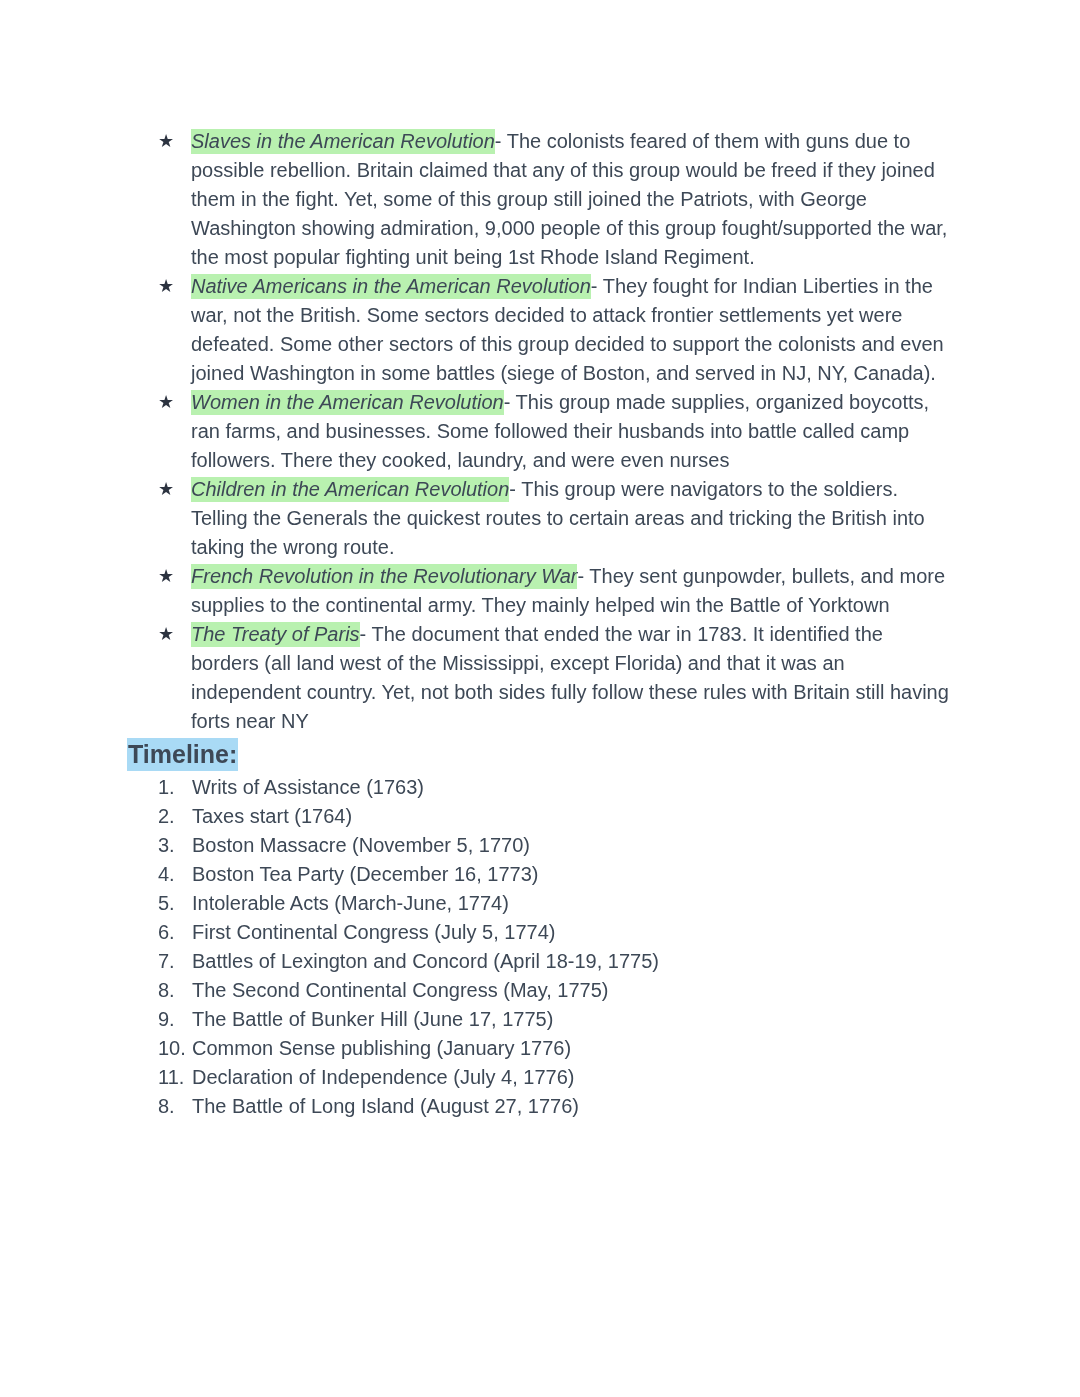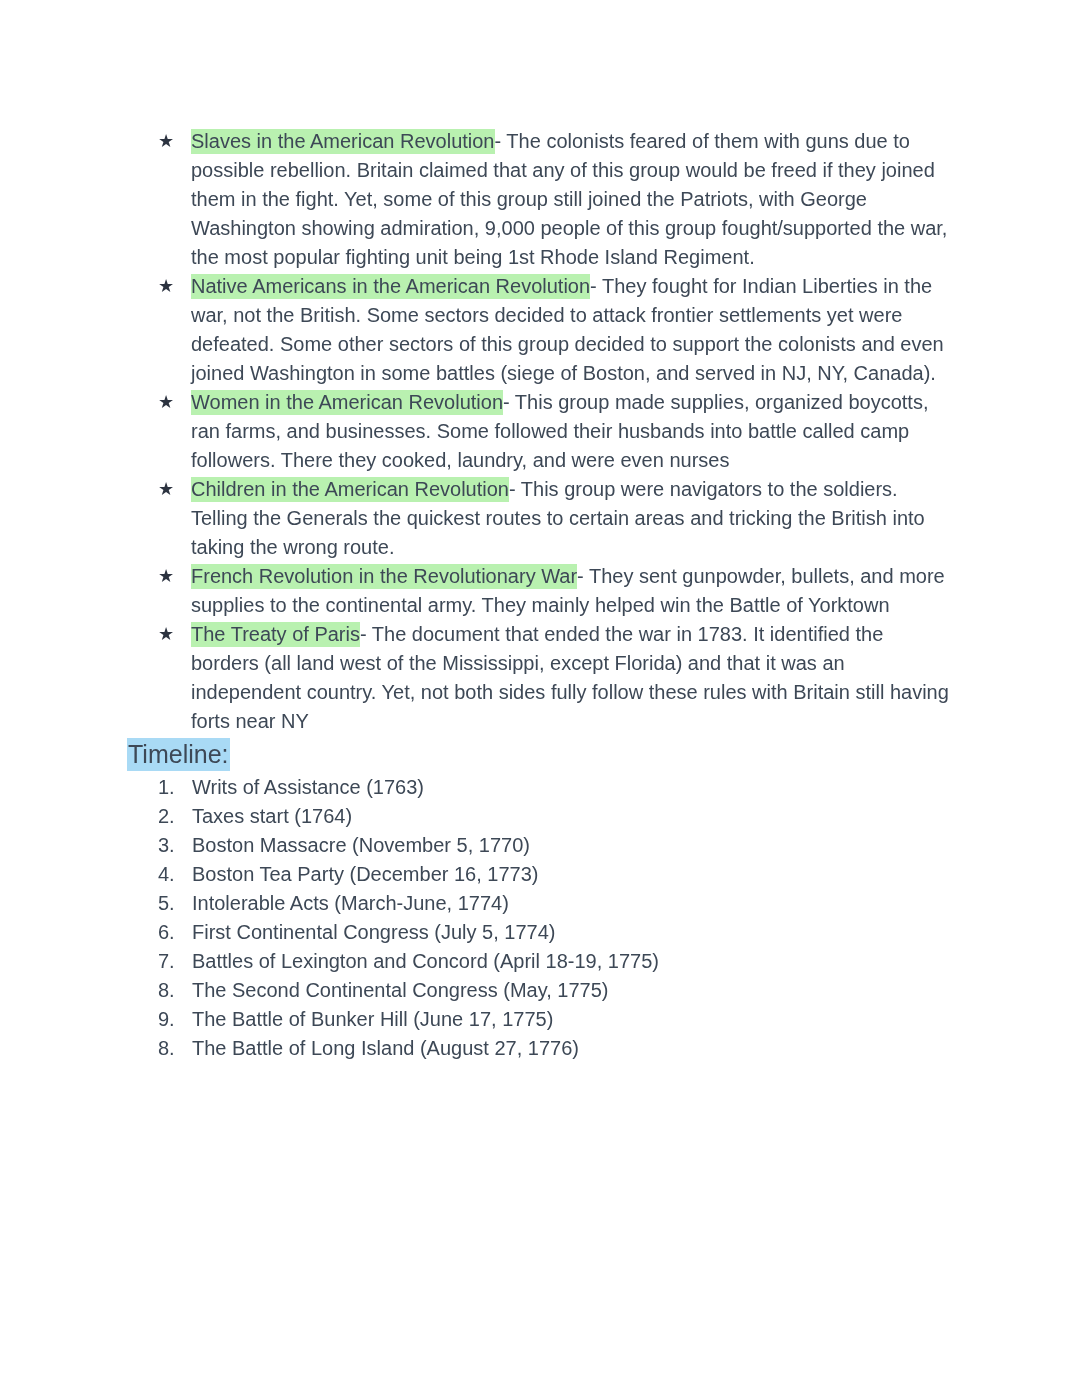--- a/index.html
+++ b/index.html
@@ -40,26 +40,27 @@
     line-height: 29px;
     user-select: none;
   }
   .bullet-content {
     flex: 1 1 auto;
     max-width: 762px;
   }
   .hl-green {
     background: var(--hl-green, #b9f1b0);
     padding: 1px 0 2px 0;
+    font-style: italic;
   }
   
   .timeline-heading {
     margin: 3px 0 4px 0;
     font-size: 25px;
-    font-weight: 400;
+    font-weight: 700;
     line-height: 30px;
   }
   .hl-blue {
     background: var(--hl-blue, #a9daf5);
     padding: 2px 1px 3px 1px;
   }
   
   .timeline-list {
     list-style: none;
     margin: 0;
@@ -138,17 +139,25 @@
       </li>
       <li class="timeline-item">
         <span class="tl-num">8.</span>
         <span class="tl-text">The Second Continental Congress (May, 1775)</span>
       </li>
       <li class="timeline-item">
         <span class="tl-num">9.</span>
         <span class="tl-text">The Battle of Bunker Hill (June 17, 1775)</span>
       </li>
       <li class="timeline-item">
+        <span class="tl-num">10.</span>
+        <span class="tl-text">Common Sense publishing (January 1776)</span>
+      </li>
+      <li class="timeline-item">
+        <span class="tl-num">11.</span>
+        <span class="tl-text">Declaration of Independence (July 4, 1776)</span>
+      </li>
+      <li class="timeline-item">
         <span class="tl-num">8.</span>
         <span class="tl-text">The Battle of Long Island (August 27, 1776)</span>
       </li>
     </ol>
 </div>
 
 </body></html>

